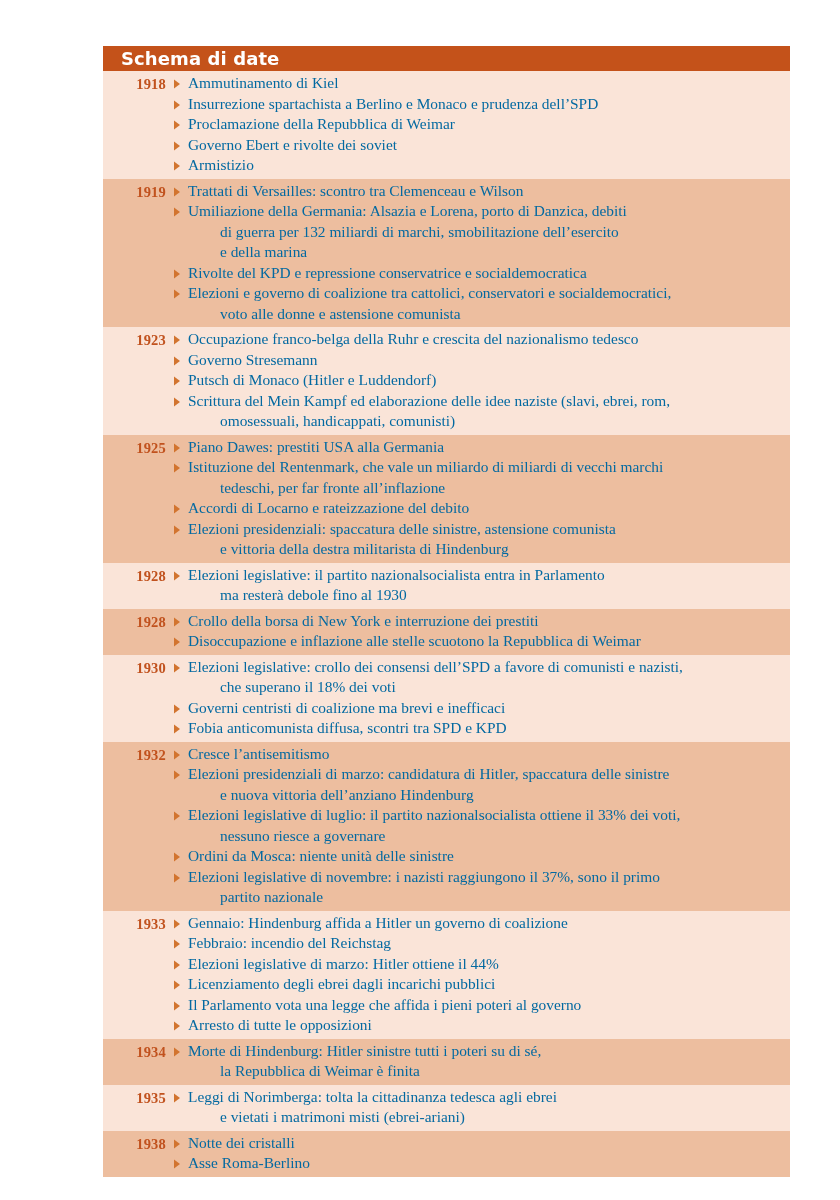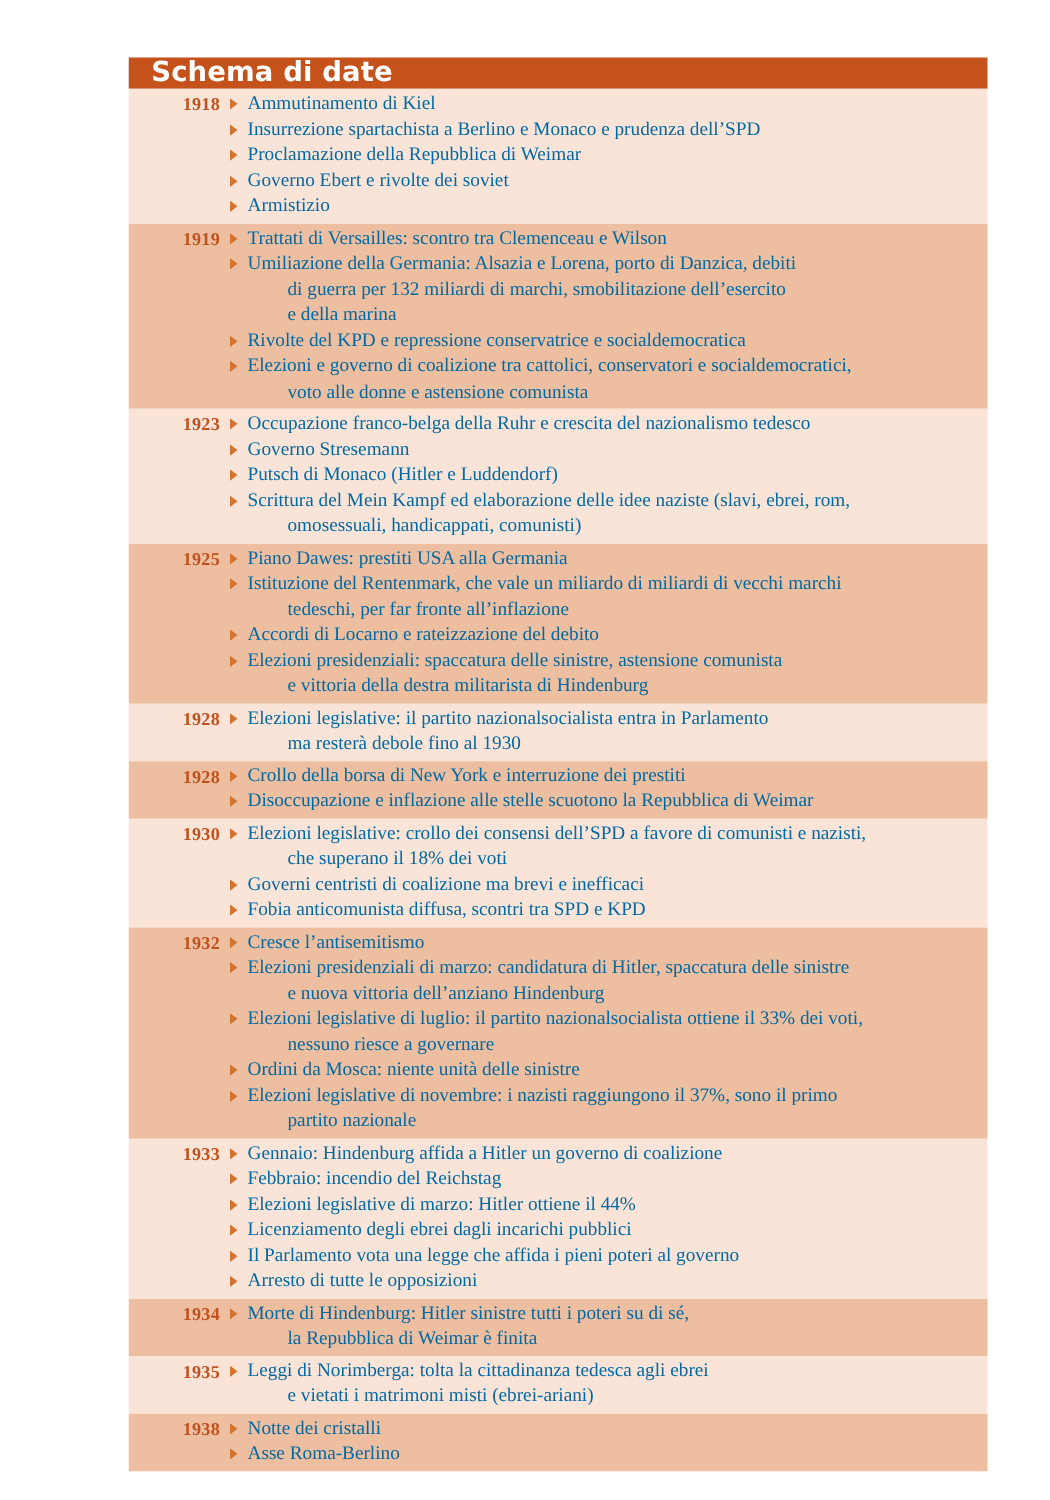--- a/index.html
+++ b/index.html
@@ -30,29 +30,29 @@
     background: #C4521A;
     height: 25px;
     display: flex;
     align-items: center;
     padding-left: 18px;
     box-sizing: border-box;
   }
   .header-title {
     font-family: "DejaVu Sans", sans-serif;
     font-weight: bold;
-    font-size: 22px;
+    font-size: 18px;
     color: #ffffff;
     letter-spacing: 0.1px;
     line-height: 1;
   }
   .year-block {
     display: flex;
     align-items: flex-start;
-    padding: 2px 0 3px 11px;
+    padding: 2px 0 3px 1px;
     box-sizing: border-box;
   }
   .year-block.light { background: #FAE4D8; }
   .year-block.dark  { background: #EDBE9F; }
 
   .year-cell {
     width: 62px;
     flex: 0 0 62px;
     text-align: right;
     padding-right: 0px;

